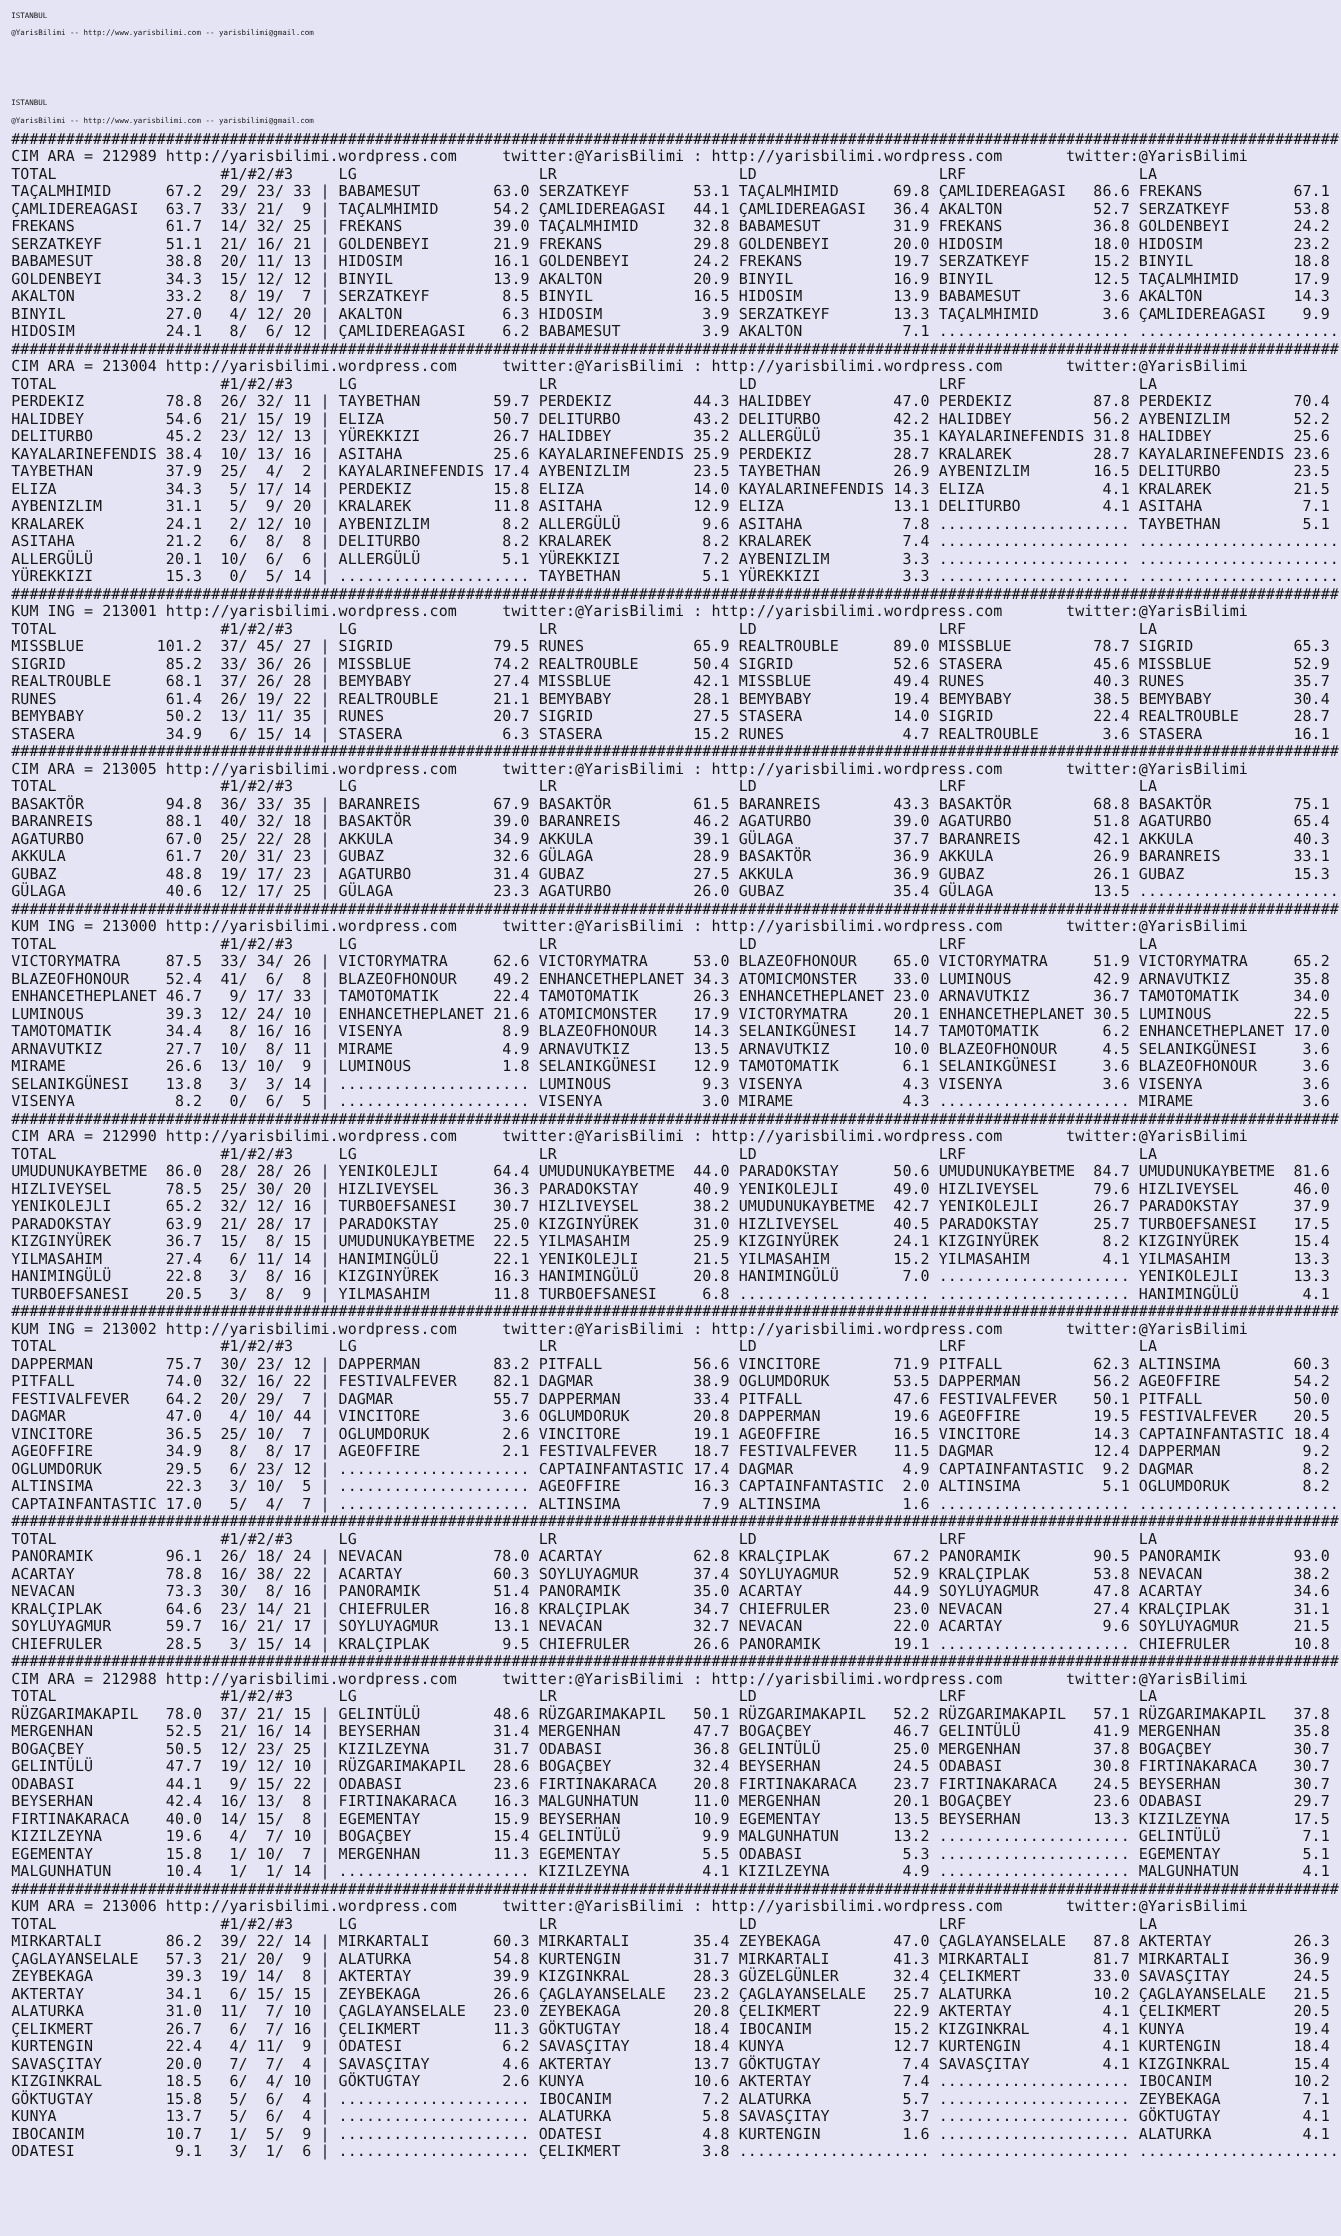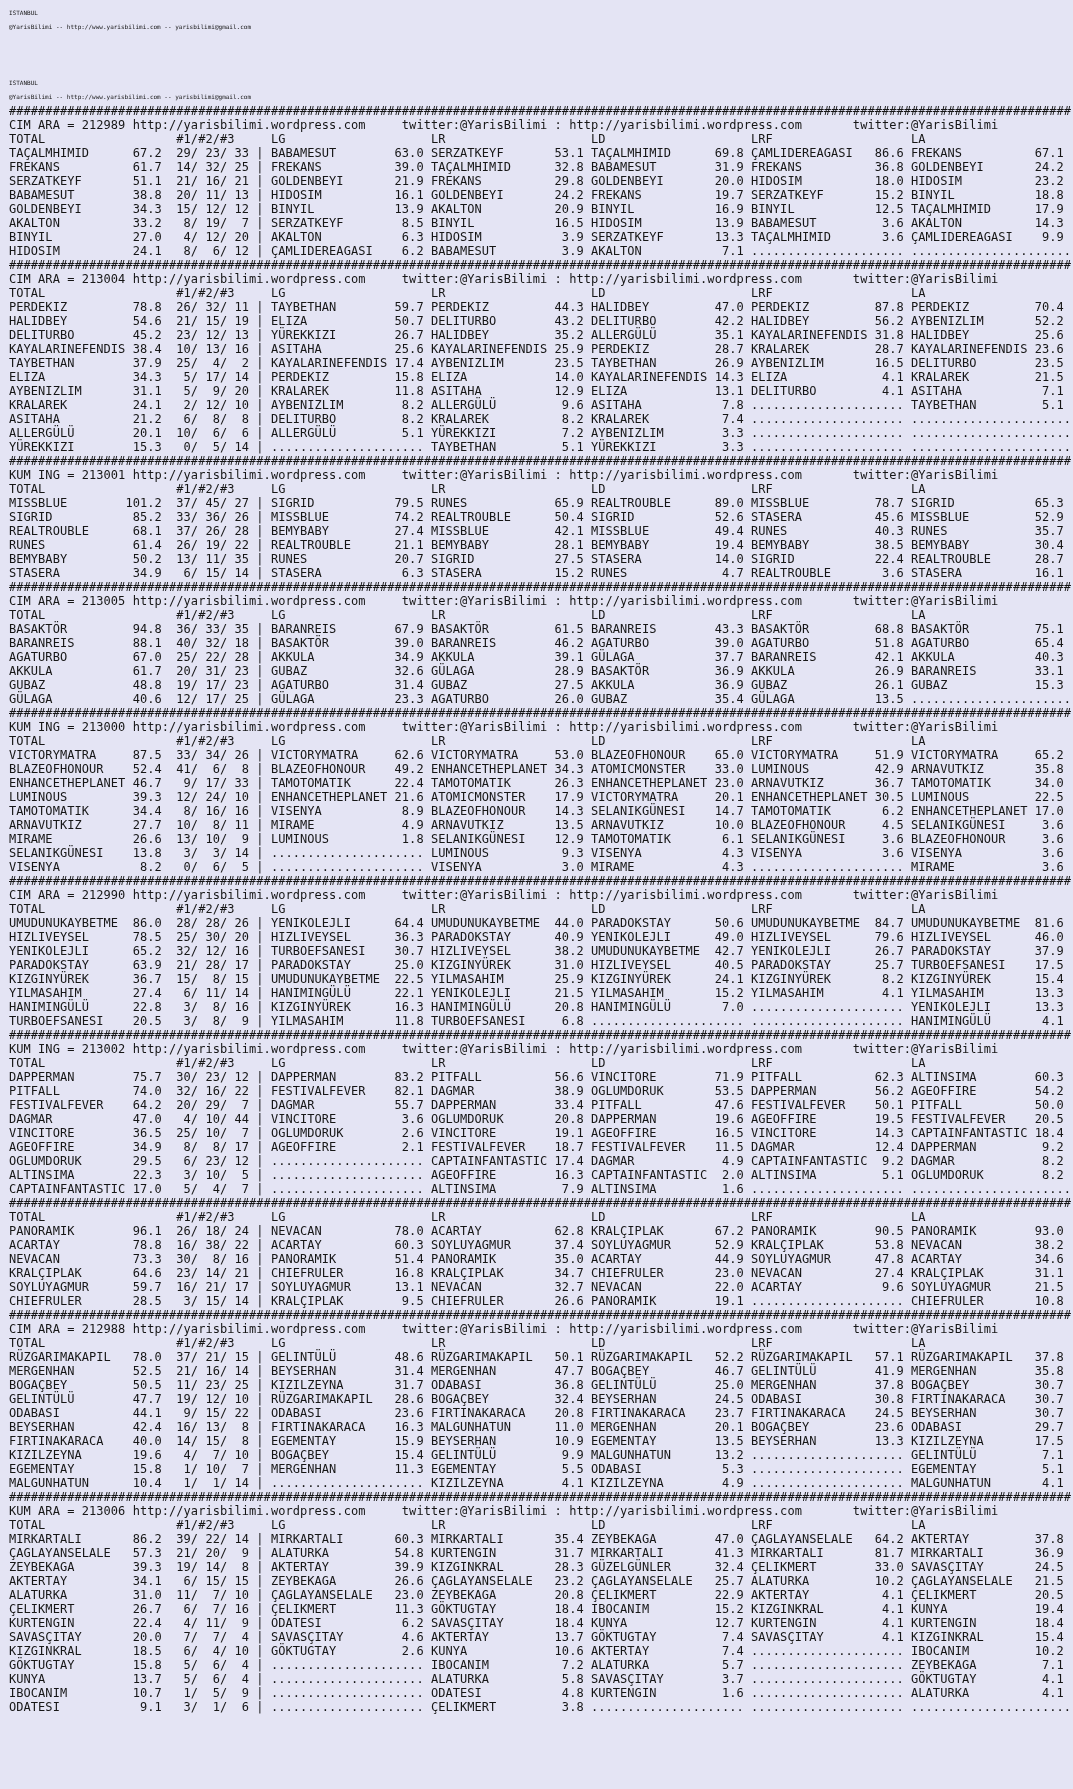--- a/index.html
+++ b/index.html
@@ -28,20 +28,21 @@
 
 
 
 <span>ISTANBUL</span>
 <span>@YarisBilimi -- http://www.yarisbilimi.com -- yarisbilimi@gmail.com</span>
 </pre>
   <pre class="main" id="blocks-container" style="color: rgb(22, 22, 22);"><span><span>##################################################################################################################################################
 </span><span>CIM ARA = 212989 http://yarisbilimi.wordpress.com     twitter:@YarisBilimi : http://yarisbilimi.wordpress.com       twitter:@YarisBilimi
 </span><span>TOTAL                  #1/#2/#3     LG                    LR                    LD                    LRF                   LA
 </span><span>TAÇALMHIMID      67.2  29/ 23/ 33 | BABAMESUT        63.0 SERZATKEYF       53.1 TAÇALMHIMID      69.8 ÇAMLIDEREAGASI   86.6 FREKANS          67.1
+</span><span>ÇAMLIDEREAGASI   63.7  33/ 21/  9 | TAÇALMHIMID      54.2 ÇAMLIDEREAGASI   44.1 ÇAMLIDEREAGASI   36.4 AKALTON          52.7 SERZATKEYF       53.8
 </span><span>FREKANS          61.7  14/ 32/ 25 | FREKANS          39.0 TAÇALMHIMID      32.8 BABAMESUT        31.9 FREKANS          36.8 GOLDENBEYI       24.2
 </span><span>SERZATKEYF       51.1  21/ 16/ 21 | GOLDENBEYI       21.9 FREKANS          29.8 GOLDENBEYI       20.0 HIDOSIM          18.0 HIDOSIM          23.2
 </span><span>BABAMESUT        38.8  20/ 11/ 13 | HIDOSIM          16.1 GOLDENBEYI       24.2 FREKANS          19.7 SERZATKEYF       15.2 BINYIL           18.8
 </span><span>GOLDENBEYI       34.3  15/ 12/ 12 | BINYIL           13.9 AKALTON          20.9 BINYIL           16.9 BINYIL           12.5 TAÇALMHIMID      17.9
 </span><span>AKALTON          33.2   8/ 19/  7 | SERZATKEYF        8.5 BINYIL           16.5 HIDOSIM          13.9 BABAMESUT         3.6 AKALTON          14.3
 </span><span>BINYIL           27.0   4/ 12/ 20 | AKALTON           6.3 HIDOSIM           3.9 SERZATKEYF       13.3 TAÇALMHIMID       3.6 ÇAMLIDEREAGASI    9.9
 </span><span>HIDOSIM          24.1   8/  6/ 12 | ÇAMLIDEREAGASI    6.2 BABAMESUT         3.9 AKALTON           7.1 ..................... ......................
 </span></span><span><span>##################################################################################################################################################
 </span><span>CIM ARA = 213004 http://yarisbilimi.wordpress.com     twitter:@YarisBilimi : http://yarisbilimi.wordpress.com       twitter:@YarisBilimi
 </span><span>TOTAL                  #1/#2/#3     LG                    LR                    LD                    LRF                   LA
@@ -115,32 +116,32 @@
 </span><span>ACARTAY          78.8  16/ 38/ 22 | ACARTAY          60.3 SOYLUYAGMUR      37.4 SOYLUYAGMUR      52.9 KRALÇIPLAK       53.8 NEVACAN          38.2
 </span><span>NEVACAN          73.3  30/  8/ 16 | PANORAMIK        51.4 PANORAMIK        35.0 ACARTAY          44.9 SOYLUYAGMUR      47.8 ACARTAY          34.6
 </span><span>KRALÇIPLAK       64.6  23/ 14/ 21 | CHIEFRULER       16.8 KRALÇIPLAK       34.7 CHIEFRULER       23.0 NEVACAN          27.4 KRALÇIPLAK       31.1
 </span><span>SOYLUYAGMUR      59.7  16/ 21/ 17 | SOYLUYAGMUR      13.1 NEVACAN          32.7 NEVACAN          22.0 ACARTAY           9.6 SOYLUYAGMUR      21.5
 </span><span>CHIEFRULER       28.5   3/ 15/ 14 | KRALÇIPLAK        9.5 CHIEFRULER       26.6 PANORAMIK        19.1 ..................... CHIEFRULER       10.8
 </span></span><span><span>##################################################################################################################################################
 </span><span>CIM ARA = 212988 http://yarisbilimi.wordpress.com     twitter:@YarisBilimi : http://yarisbilimi.wordpress.com       twitter:@YarisBilimi
 </span><span>TOTAL                  #1/#2/#3     LG                    LR                    LD                    LRF                   LA
 </span><span>RÜZGARIMAKAPIL   78.0  37/ 21/ 15 | GELINTÜLÜ        48.6 RÜZGARIMAKAPIL   50.1 RÜZGARIMAKAPIL   52.2 RÜZGARIMAKAPIL   57.1 RÜZGARIMAKAPIL   37.8
 </span><span>MERGENHAN        52.5  21/ 16/ 14 | BEYSERHAN        31.4 MERGENHAN        47.7 BOGAÇBEY         46.7 GELINTÜLÜ        41.9 MERGENHAN        35.8
-</span><span>BOGAÇBEY         50.5  11/ 23/ 25 | KIZILZEYNA       31.7 ODABASI          36.8 GELINTÜLÜ        25.0 MERGENHAN        37.8 BOGAÇBEY         30.7
+</span><span>BOGAÇBEY         50.5  12/ 23/ 25 | KIZILZEYNA       31.7 ODABASI          36.8 GELINTÜLÜ        25.0 MERGENHAN        37.8 BOGAÇBEY         30.7
 </span><span>GELINTÜLÜ        47.7  19/ 12/ 10 | RÜZGARIMAKAPIL   28.6 BOGAÇBEY         32.4 BEYSERHAN        24.5 ODABASI          30.8 FIRTINAKARACA    30.7
 </span><span>ODABASI          44.1   9/ 15/ 22 | ODABASI          23.6 FIRTINAKARACA    20.8 FIRTINAKARACA    23.7 FIRTINAKARACA    24.5 BEYSERHAN        30.7
 </span><span>BEYSERHAN        42.4  16/ 13/  8 | FIRTINAKARACA    16.3 MALGUNHATUN      11.0 MERGENHAN        20.1 BOGAÇBEY         23.6 ODABASI          29.7
 </span><span>FIRTINAKARACA    40.0  14/ 15/  8 | EGEMENTAY        15.9 BEYSERHAN        10.9 EGEMENTAY        13.5 BEYSERHAN        13.3 KIZILZEYNA       17.5
 </span><span>KIZILZEYNA       19.6   4/  7/ 10 | BOGAÇBEY         15.4 GELINTÜLÜ         9.9 MALGUNHATUN      13.2 ..................... GELINTÜLÜ         7.1
 </span><span>EGEMENTAY        15.8   1/ 10/  7 | MERGENHAN        11.3 EGEMENTAY         5.5 ODABASI           5.3 ..................... EGEMENTAY         5.1
 </span><span>MALGUNHATUN      10.4   1/  1/ 14 | ..................... KIZILZEYNA        4.1 KIZILZEYNA        4.9 ..................... MALGUNHATUN       4.1
 </span></span><span><span>##################################################################################################################################################
 </span><span>KUM ARA = 213006 http://yarisbilimi.wordpress.com     twitter:@YarisBilimi : http://yarisbilimi.wordpress.com       twitter:@YarisBilimi
 </span><span>TOTAL                  #1/#2/#3     LG                    LR                    LD                    LRF                   LA
-</span><span>MIRKARTALI       86.2  39/ 22/ 14 | MIRKARTALI       60.3 MIRKARTALI       35.4 ZEYBEKAGA        47.0 ÇAGLAYANSELALE   64.2 AKTERTAY         37.8
+</span><span>MIRKARTALI       86.2  39/ 22/ 14 | MIRKARTALI       60.3 MIRKARTALI       35.4 ZEYBEKAGA        47.0 ÇAGLAYANSELALE   87.8 AKTERTAY         26.3
 </span><span>ÇAGLAYANSELALE   57.3  21/ 20/  9 | ALATURKA         54.8 KURTENGIN        31.7 MIRKARTALI       41.3 MIRKARTALI       81.7 MIRKARTALI       36.9
 </span><span>ZEYBEKAGA        39.3  19/ 14/  8 | AKTERTAY         39.9 KIZGINKRAL       28.3 GÜZELGÜNLER      32.4 ÇELIKMERT        33.0 SAVASÇITAY       24.5
 </span><span>AKTERTAY         34.1   6/ 15/ 15 | ZEYBEKAGA        26.6 ÇAGLAYANSELALE   23.2 ÇAGLAYANSELALE   25.7 ALATURKA         10.2 ÇAGLAYANSELALE   21.5
 </span><span>ALATURKA         31.0  11/  7/ 10 | ÇAGLAYANSELALE   23.0 ZEYBEKAGA        20.8 ÇELIKMERT        22.9 AKTERTAY          4.1 ÇELIKMERT        20.5
 </span><span>ÇELIKMERT        26.7   6/  7/ 16 | ÇELIKMERT        11.3 GÖKTUGTAY        18.4 IBOCANIM         15.2 KIZGINKRAL        4.1 KUNYA            19.4
 </span><span>KURTENGIN        22.4   4/ 11/  9 | ODATESI           6.2 SAVASÇITAY       18.4 KUNYA            12.7 KURTENGIN         4.1 KURTENGIN        18.4
 </span><span>SAVASÇITAY       20.0   7/  7/  4 | SAVASÇITAY        4.6 AKTERTAY         13.7 GÖKTUGTAY         7.4 SAVASÇITAY        4.1 KIZGINKRAL       15.4
 </span><span>KIZGINKRAL       18.5   6/  4/ 10 | GÖKTUGTAY         2.6 KUNYA            10.6 AKTERTAY          7.4 ..................... IBOCANIM         10.2
 </span><span>GÖKTUGTAY        15.8   5/  6/  4 | ..................... IBOCANIM          7.2 ALATURKA          5.7 ..................... ZEYBEKAGA         7.1
 </span><span>KUNYA            13.7   5/  6/  4 | ..................... ALATURKA          5.8 SAVASÇITAY        3.7 ..................... GÖKTUGTAY         4.1

